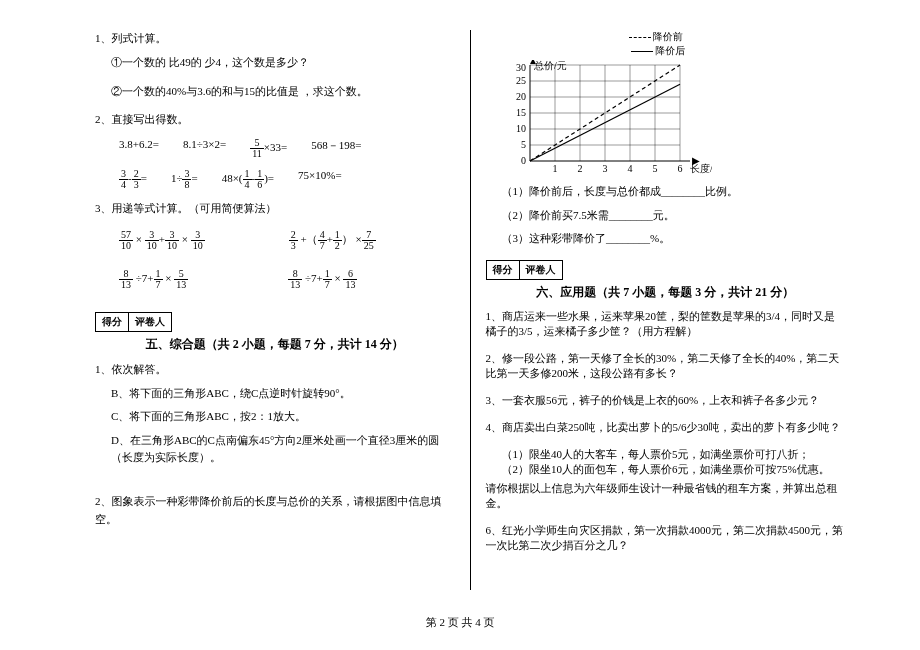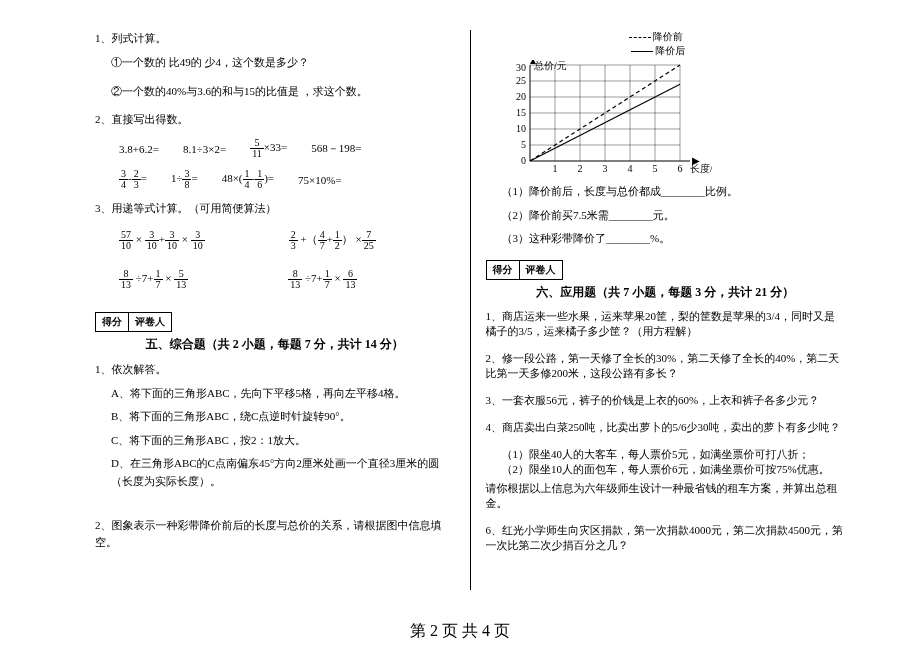--- a/index.html
+++ b/index.html
@@ -22,21 +22,21 @@
       flex: 1;
       padding: 0 15px;
     }
     .divider {
       width: 1px;
       background: #000;
       margin: 0;
     }
     .line { margin-bottom: 6px; line-height: 1.6; }
     .indent1 { padding-left: 16px; }
-    .eq-row { display: flex; flex-wrap: wrap; gap: 24px; margin: 10px 0 10px 24px; align-items: center; }
+    .eq-row { display: flex; flex-wrap: wrap; gap: 24px; margin: 10px 0 10px 24px; }
     .eq-row2 { display: flex; gap: 84px; margin: 12px 0 18px 24px; }
     .eq-row3 { display: flex; gap: 100px; margin: 18px 0 22px 24px; }
     .score-box {
       display: flex;
       border: 1px solid #000;
       font-size: 10px;
       margin-top: 12px;
       margin-bottom: 4px;
       width: fit-content;
     }
@@ -70,24 +70,24 @@
       font-size: 10px;
       margin-bottom: 2px;
       padding-right: 30px;
     }
     .legend-line { display:inline-block; width:22px; border-top:1px dashed #000; vertical-align:middle; margin-right:2px;}
     .legend-line2 { display:inline-block; width:22px; border-top:1px solid #000; vertical-align:middle; margin-right:2px;}
     svg { display:block; }
     .axis-lbl { font-size: 10px; }
     .footer {
       position: absolute;
-      bottom: 8px;
+      bottom: 20px;
       width: 100%;
       text-align: center;
-      font-size: 16px;
+      font-size: 11px;
     }
     .q { margin-bottom: 12px; }
     .sub { margin-top: 4px; }
   </style>
 </head>
 <body>
 
 <div class="page">
   <div class="col">
     <div class="line">1、列式计算。</div>
@@ -177,21 +177,20 @@
             <span class="den">13</span>
           </span></span>
     </div>
 
     <div class="score-box">
       <div>得分</div>
       <div>评卷人</div>
     </div>
     <div class="section-title">五、综合题（共 2 小题，每题 7 分，共计 14 分）</div>
     <div class="line">1、依次解答。</div>
-    <div class="line indent1">A、将下面的三角形ABC，先向下平移5格，再向左平移4格。</div>
     <div class="line indent1">B、将下面的三角形ABC，绕C点逆时针旋转90°。</div>
     <div class="line indent1">C、将下面的三角形ABC，按2：1放大。</div>
     <div class="line indent1">D、在三角形ABC的C点南偏东45°方向2厘米处画一个直径3厘米的圆（长度为实际长度）。</div>
     <div class="line" style="margin-top:26px">2、图象表示一种彩带降价前后的长度与总价的关系，请根据图中信息填空。</div>
   </div>
 
   <div class="divider"></div>
 
   <div class="col">
     <div class="chart-area">

